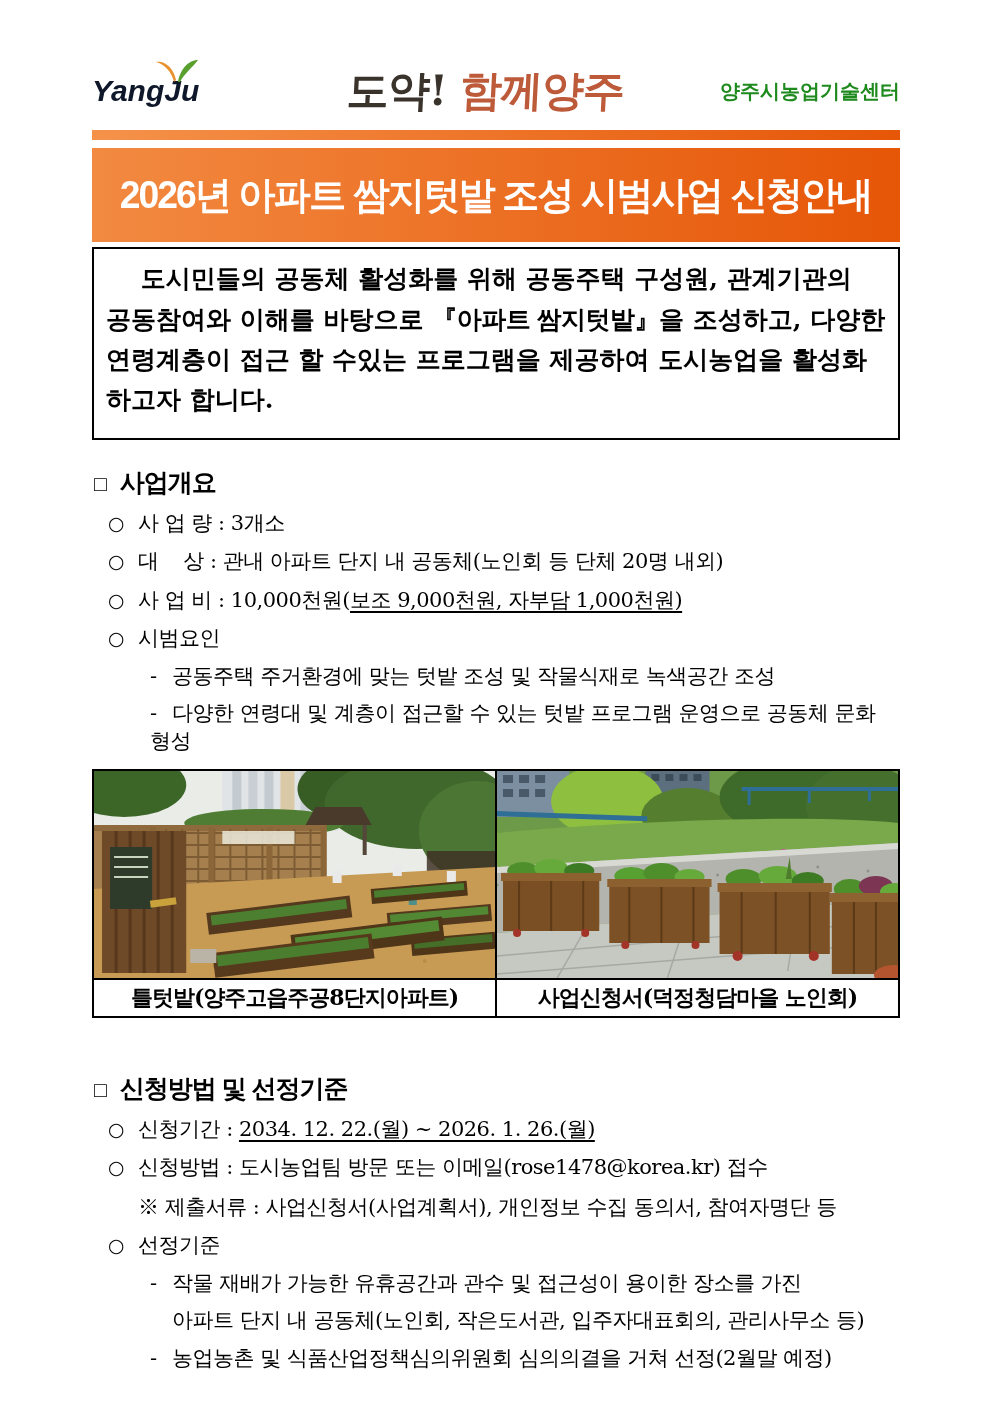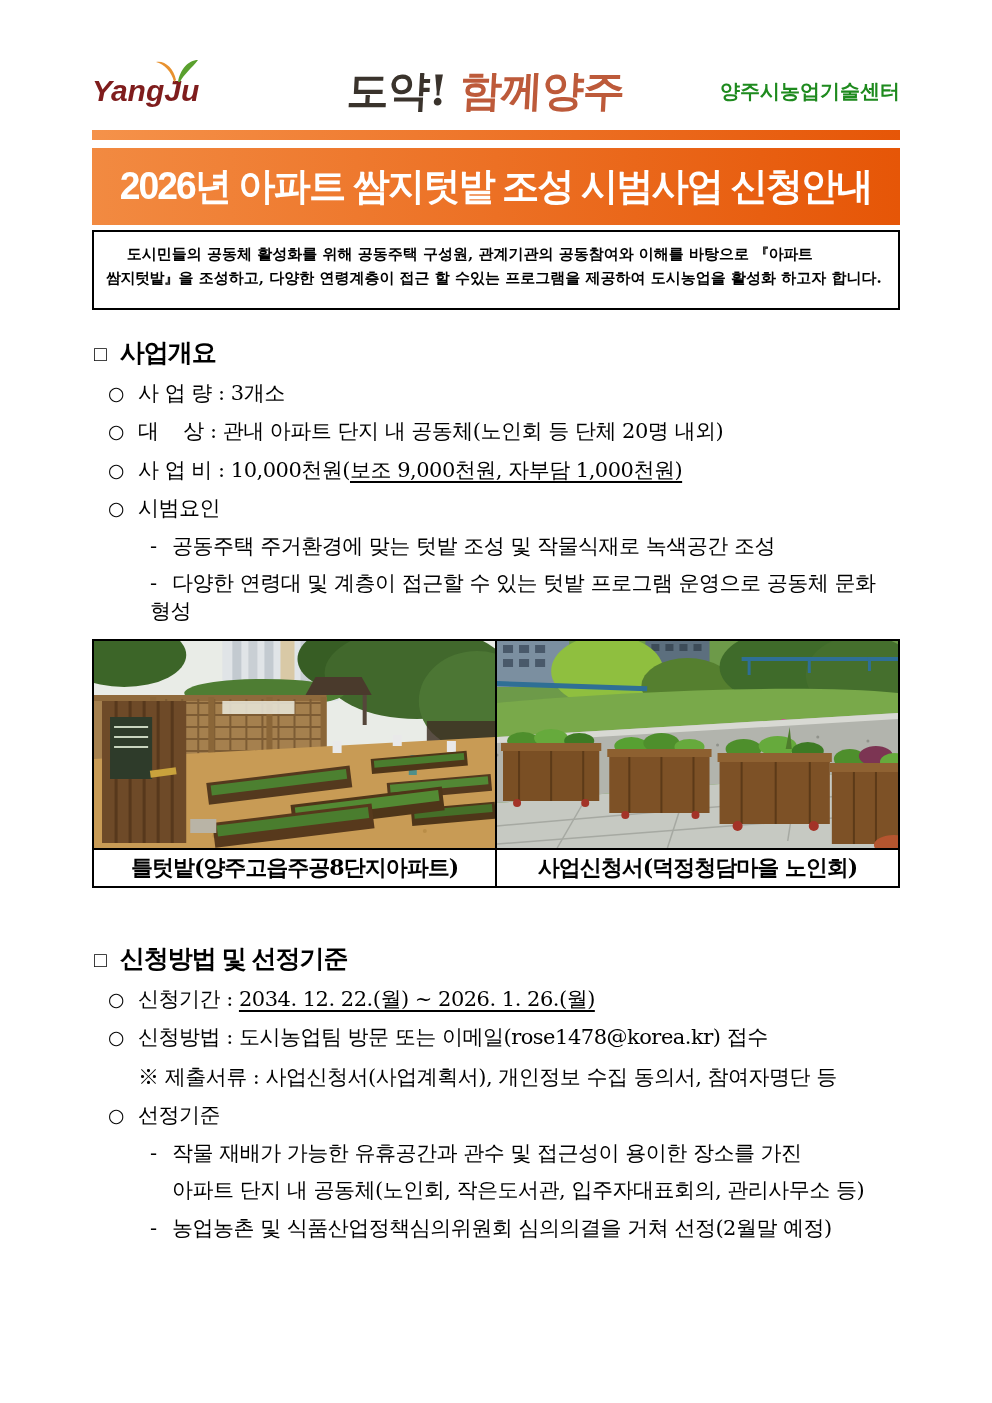--- a/index.html
+++ b/index.html
@@ -6,40 +6,40 @@
   body{
     width:992px;height:1403px;overflow:hidden;position:relative;
     font-family:"DejaVu Serif","Liberation Serif",serif;color:#000;
   }
   .page{width:808px;margin:0 auto;position:relative;padding-top:56px;}
 
   
   .header{display:flex;align-items:center;justify-content:space-between;height:70px;}
   .logo{position:relative;width:160px;}
   .logo-text{font-family:"Liberation Sans",sans-serif;font-weight:bold;font-style:italic;
-    font-size:30px;color:#7f1d1d;letter-spacing:0px;}
+    font-size:30px;color:#0f172a;letter-spacing:0px;}
   .sprout{position:absolute;left:62px;top:-16px;}
   .slogan{font-size:42px;font-weight:bold;letter-spacing:-1px;white-space:nowrap;
     font-family:"DejaVu Serif",serif;transform:skewX(-3deg);}
   .slogan .dark{color:#3a332c;}
   .slogan .orange{color:#bd5a3a;}
   .org-name{font-family:"Liberation Sans",sans-serif;font-weight:bold;font-size:20px;
     color:#1e8a1e;white-space:nowrap;width:180px;text-align:right;}
 
   .divider{height:10px;margin-top:4px;background:linear-gradient(to right,#f5924a,#e65607);}
 
   
-  .banner{margin-top:8px;height:77px;display:flex;align-items:center;justify-content:center;
+  .banner{margin-top:8px;height:94px;display:flex;align-items:center;justify-content:center;
     background:linear-gradient(to right,#f28a41,#e65607);}
   .banner-title{font-family:"Liberation Sans",sans-serif;font-weight:bold;font-size:38px;
     color:#ffffff;letter-spacing:-2px;white-space:nowrap;transform:scaleX(0.98);}
 
   
   .intro-box{margin-top:5px;border:2px solid #000;padding:10px 12px 18px 12px;
-    font-size:15px;font-weight:bold;line-height:1.6;}
+    font-size:25px;font-weight:bold;line-height:1.6;}
   .intro-box p{margin:0;text-indent:2ch;word-break:keep-all;}
   .intro-highlight{font-family:"Liberation Sans",sans-serif;letter-spacing:-0.5px;}
 
   
   .section-title{display:flex;align-items:center;gap:14px;margin:26px 0 10px 2px;
     font-family:"Liberation Sans",sans-serif;font-weight:bold;font-size:25px;letter-spacing:-1px;}
   .section-marker{font-size:21px;font-weight:normal;position:relative;top:1px;}
 
   .item{font-size:21px;margin:11px 0;padding-left:16px;word-break:keep-all;
     letter-spacing:-0.5px;line-height:1.3;}

